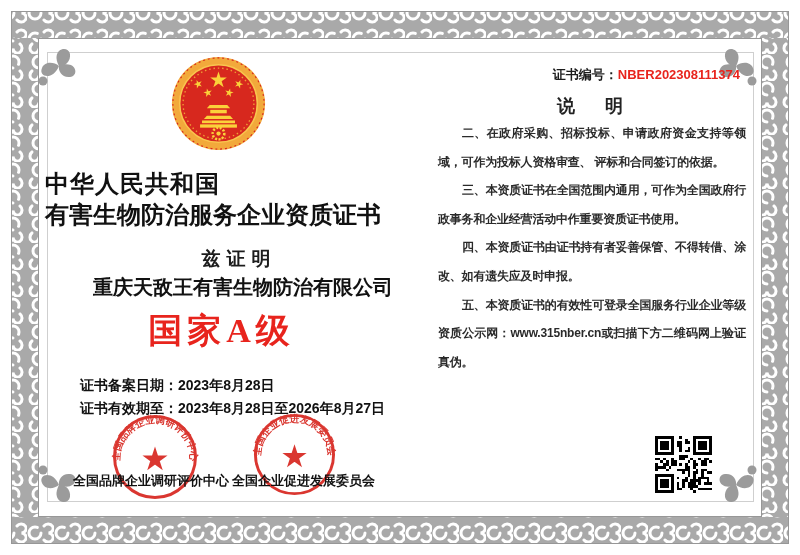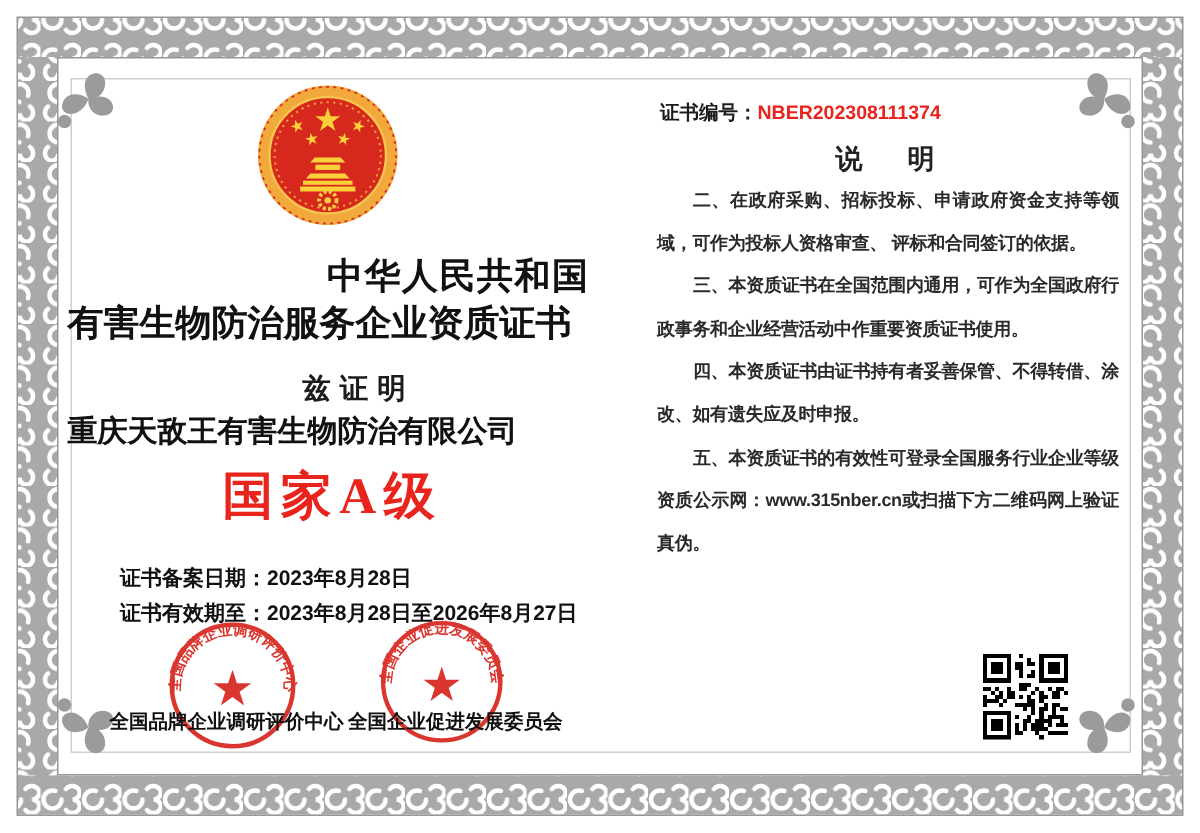--- a/index.html
+++ b/index.html
@@ -9,36 +9,36 @@
   }
   .abs{position:absolute;}
   
   .inner-frame{left:47px;top:52px;width:705px;height:448px;border:1px solid #cfcfcf;}
   .flourish{width:46px;height:46px;}
   .fl-tl{left:37px;top:43px;}
   .fl-tr{left:712px;top:43px;transform:scaleX(-1);}
   .fl-bl{left:37px;top:462px;transform:scaleY(-1);}
   .fl-br{left:712px;top:462px;transform:scale(-1,-1);}
   .emblem{left:170px;top:55px;width:97px;height:97px;}
-  .country-title{left:45px;top:168px;width:348px;text-align:right;font-size:24px;font-weight:900;letter-spacing:1px;color:#111;}
+  .country-title{left:45px;top:168px;width:348px;text-align:left;font-size:24px;font-weight:900;letter-spacing:1px;color:#111;}
   .cert-title{left:45px;top:199px;width:348px;font-size:24px;font-weight:900;color:#111;}
   .hereby{left:62px;top:246px;width:348px;text-align:center;font-size:19px;font-weight:700;letter-spacing:6px;text-indent:6px;}
-  .company{left:45px;top:274px;width:348px;text-align:left;font-size:20px;font-weight:800;color:#111;}
+  .company{left:45px;top:274px;width:348px;text-align:right;font-size:20px;font-weight:800;color:#111;}
   .grade{left:45px;top:308px;width:348px;text-align:center;font-size:34px;font-weight:900;
          font-family:"Liberation Serif","DejaVu Serif",serif;color:#e8241d;letter-spacing:5px;text-indent:5px;}
   .dates{left:80px;top:374px;font-size:14px;font-weight:700;line-height:23px;text-align:left;color:#111;}
   
   .seal{opacity:.92;}
   .seal1{left:111px;top:413px;width:88px;height:88px;}
   .seal2{left:252px;top:412px;width:85px;height:85px;}
   .seal-label{font-size:13px;font-weight:700;color:#111;text-align:center;z-index:3;}
   .seal-label1{left:62px;top:472px;width:178px;}
   .seal-label2{left:226px;top:472px;width:155px;}
   
-  .cert-no-row{left:440px;top:66px;width:300px;text-align:left;font-size:13px;font-weight:700;}
+  .cert-no-row{left:440px;top:66px;width:300px;text-align:right;font-size:13px;font-weight:700;}
   .cert-no-row .no{color:#e8241d;}
   .exp-heading{left:440px;top:94px;width:300px;text-align:center;font-size:18px;font-weight:800;
                letter-spacing:30px;text-indent:30px;color:#222;}
   .paras{left:438px;top:119px;width:308px;}
   .paras p{margin:0;font-size:12px;font-weight:700;line-height:28.6px;color:#2a2a2a;
            text-align:justify;text-indent:24px;letter-spacing:-0.2px;}
   .qr{left:655px;top:436px;width:57px;height:57px;}
 </style>
 </head>
 <body>

